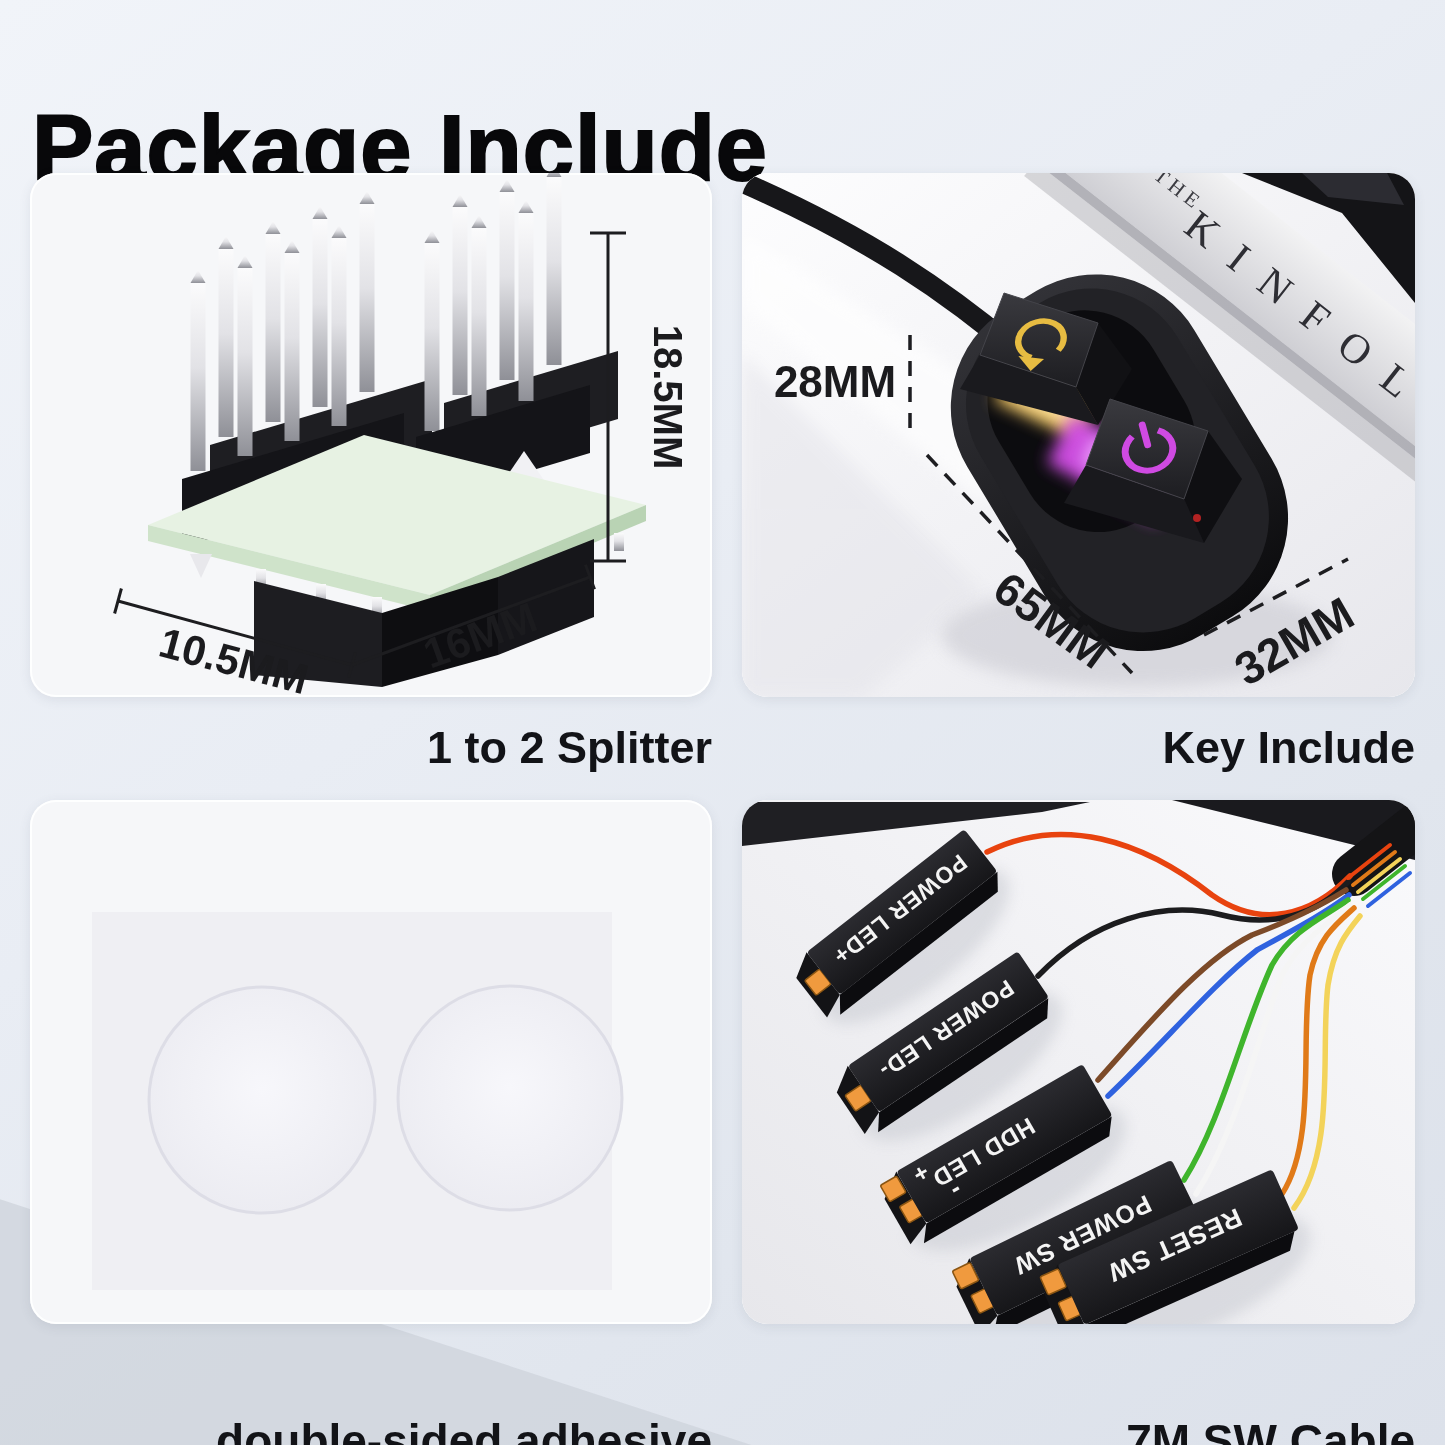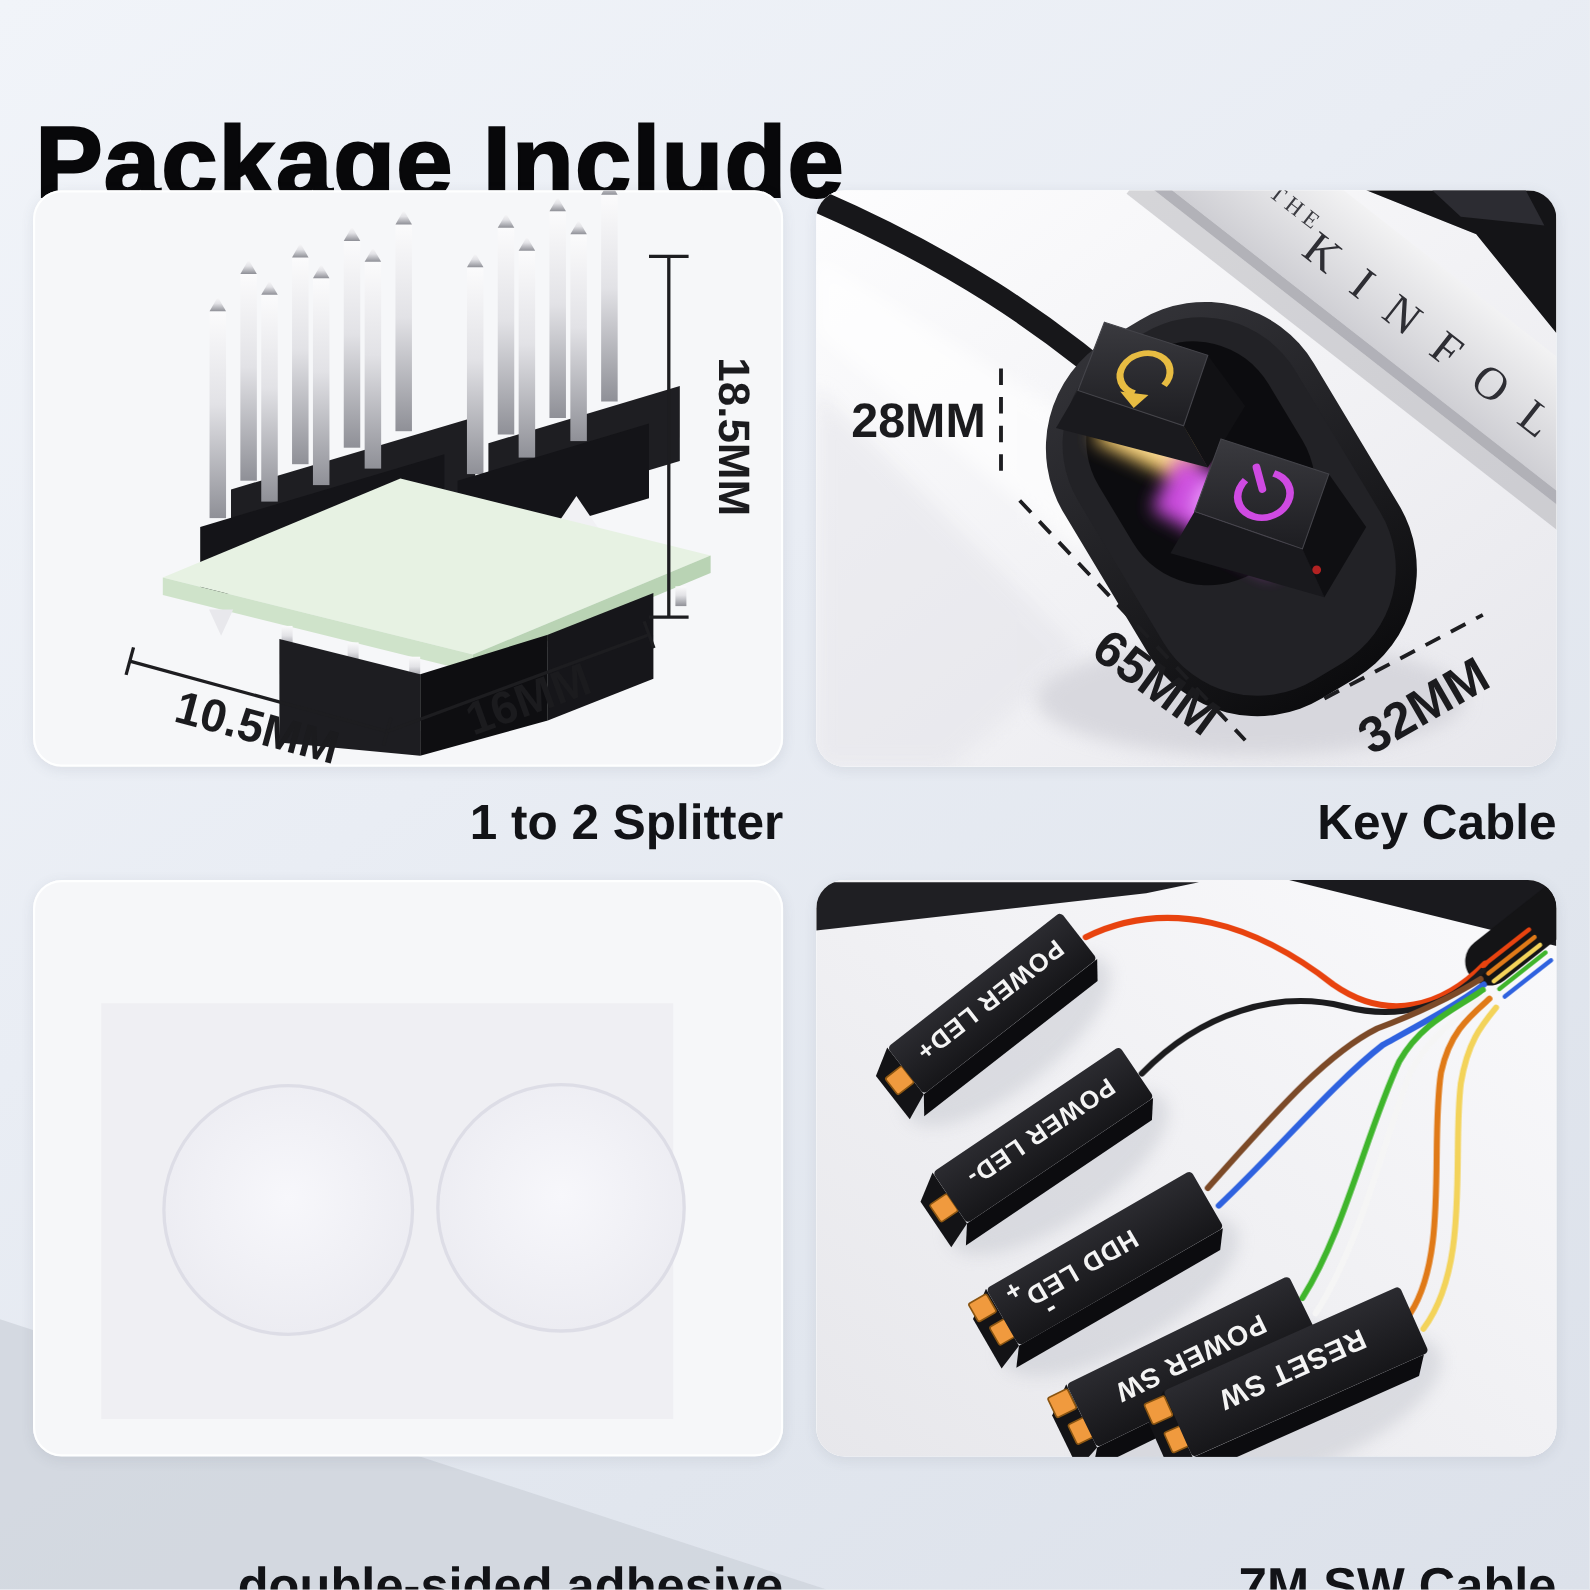--- a/index.html
+++ b/index.html
@@ -368,15 +368,15 @@
       <polygon points="-115,-33 -115,33 -139,43 -139,-12" fill="#131316"></polygon>
       <rect class="contact" x="-136" y="-29" width="20" height="20" rx="2"></rect>
       <rect class="contact" x="-130" y="2" width="20" height="20" rx="2"></rect>
       <rect x="-115" y="-33" width="235" height="66" rx="4" fill="url(#blockG)"></rect>
       <text class="blocktxt" transform="rotate(180)" x="0" y="12" font-size="26" text-anchor="middle">RESET SW</text>
     </g>
   </svg>
 </div>
 
 <div class="plabel plabel-top" id="label-splitter">1 to 2 Splitter</div>
-<div class="plabel plabel-top" id="label-key">Key Cable</div>
+<div class="plabel plabel-top" id="label-key">Key Include</div>
 <div class="plabel plabel-bottom" id="label-adhesive">double-sided adhesive</div>
 <div class="plabel plabel-bottom" id="label-cable">7M SW Cable</div>
 
 </body></html>

